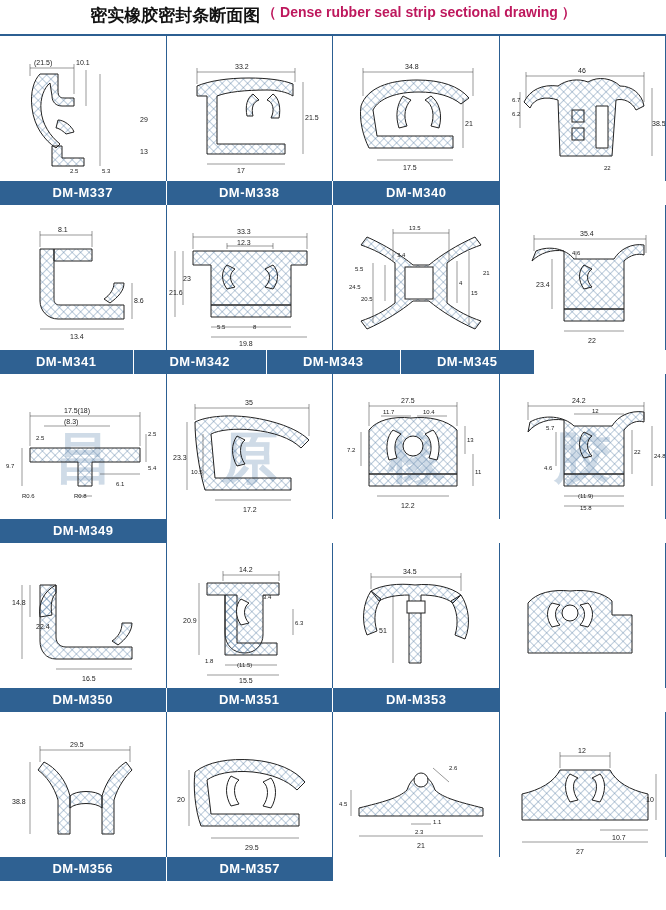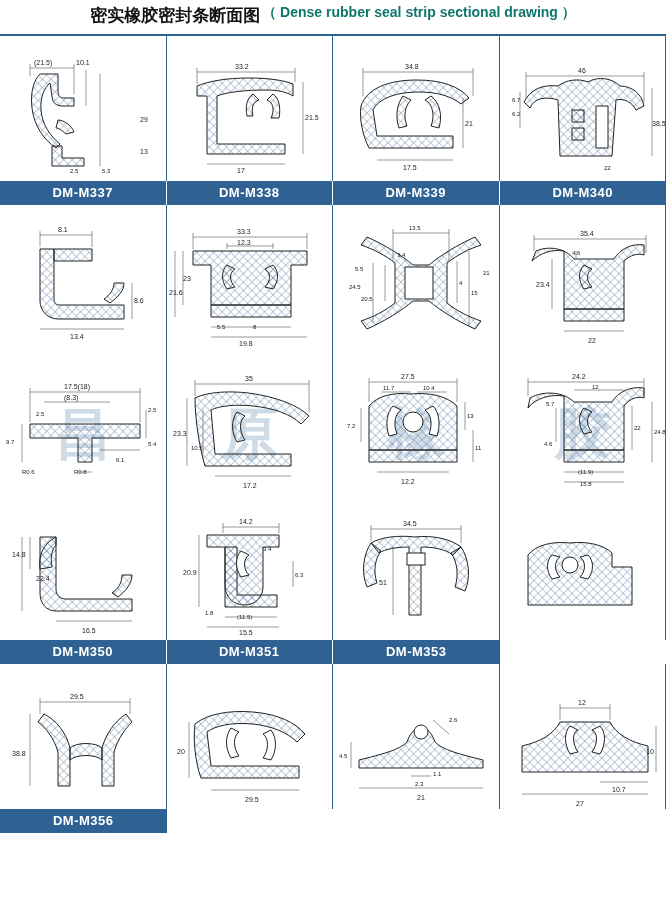--- a/index.html
+++ b/index.html
@@ -34,21 +34,21 @@
     font-family: "DejaVu Sans", sans-serif;
     font-size: 17px;
     font-weight: bold;
     color: #111111;
     letter-spacing: 0px;
   }
   #title-en {
     font-family: "Liberation Sans", sans-serif;
     font-size: 14px;
     font-weight: bold;
-    color: #0f766e;
+    color: #be185d;
   }
   
   #grid {
     position: relative;
     width: 666px;
     border-top: 2px solid #2c5f92;
     box-sizing: border-box;
   }
   .row {
     display: flex;
@@ -84,21 +84,21 @@
     font-weight: bold;
     letter-spacing: 0.5px;
     border-right: 1px solid #ffffff;
     box-sizing: border-box;
   }
   .cell:last-child .label {
     border-right: 0;
   }
   .row-labels {
     display: flex;
-    width: 666px;
+    width: 534px;
   }
   
   .watermark {
     position: absolute;
     left: 0;
     top: 0;
     width: 666px;
     height: 100%;
     pointer-events: none;
     display: flex;
@@ -241,23 +241,20 @@
     </div>
 
     <div class="row-labels">
       <div class="cell">
           <div class="label">DM-M337</div>
         </div>
       <div class="cell">
           <div class="label">DM-M338</div>
         </div>
       <div class="cell">
-          <div class="label">DM-M339</div>
-        </div>
-      <div class="cell">
           <div class="label">DM-M340</div>
         </div>
     </div>
 
     <div class="row">
       <div class="watermark">
         <span>昌</span>
         <span>原</span>
         <span>橡</span>
         <span>胶</span>
@@ -363,20 +360,34 @@
             </g>
             <text class="dim" x="80" y="31">35.4</text>
             <text class="dimsm" x="72" y="50">4.6</text>
             <text class="dim" x="36" y="82">23.4</text>
             <text class="dim" x="88" y="138">22</text>
           </svg>
         </div>
       </div>
     </div>
 
+    <div class="row-labels">
+      <div class="cell">
+          <div class="label">DM-M341</div>
+        </div>
+      <div class="cell">
+          <div class="label">DM-M342</div>
+        </div>
+      <div class="cell">
+          <div class="label">DM-M343</div>
+        </div>
+      <div class="cell">
+          <div class="label">DM-M345</div>
+        </div>
+    </div>
 
     <div class="row">
       <div class="watermark">
         <span>昌</span>
         <span>原</span>
         <span>橡</span>
         <span>胶</span>
       </div>
 
       <div class="cell">
@@ -489,20 +500,23 @@
             <text class="dimsm" x="44" y="96">4.6</text>
             <text class="dimsm" x="78" y="124">(11.9)</text>
             <text class="dimsm" x="80" y="136">15.8</text>
             <text class="dimsm" x="154" y="84">24.8</text>
           </svg>
         </div>
       </div>
     </div>
 
     <div class="row-labels">
+      <div class="cell">
+          <div class="label">DM-M349</div>
+        </div>
     </div>
 
     <div class="row">
       <div class="watermark">
         <span>昌</span>
         <span>原</span>
         <span>橡</span>
         <span>胶</span>
       </div>
 
@@ -691,16 +705,19 @@
             <text class="dim" x="76" y="142">27</text>
           </svg>
         </div>
       </div>
     </div>
 
     <div class="row-labels">
       <div class="cell">
           <div class="label">DM-M356</div>
         </div>
+      <div class="cell">
+          <div class="label">DM-M357</div>
+        </div>
     </div>
 
   </div>
 </div>
 
 </body></html>

